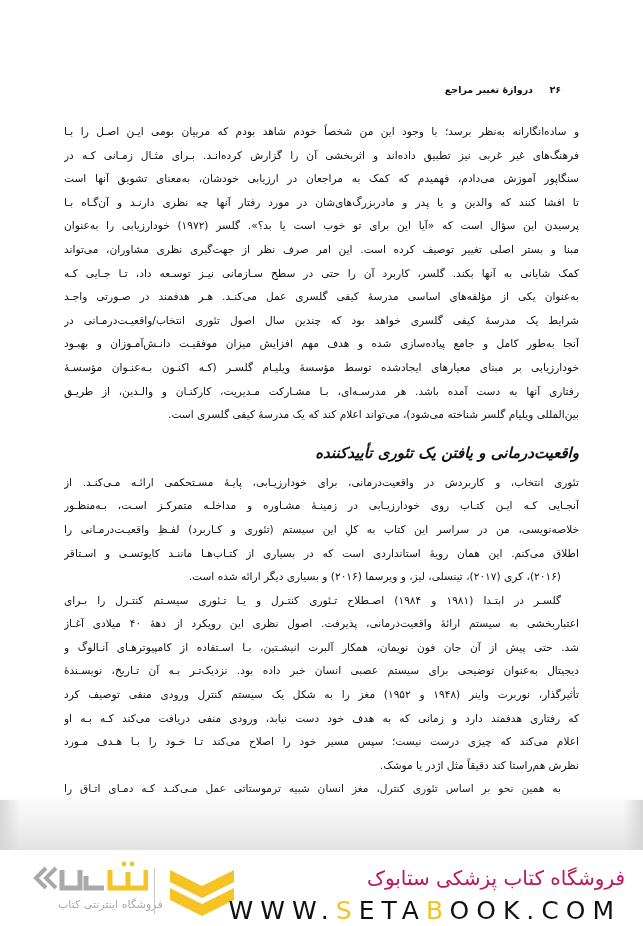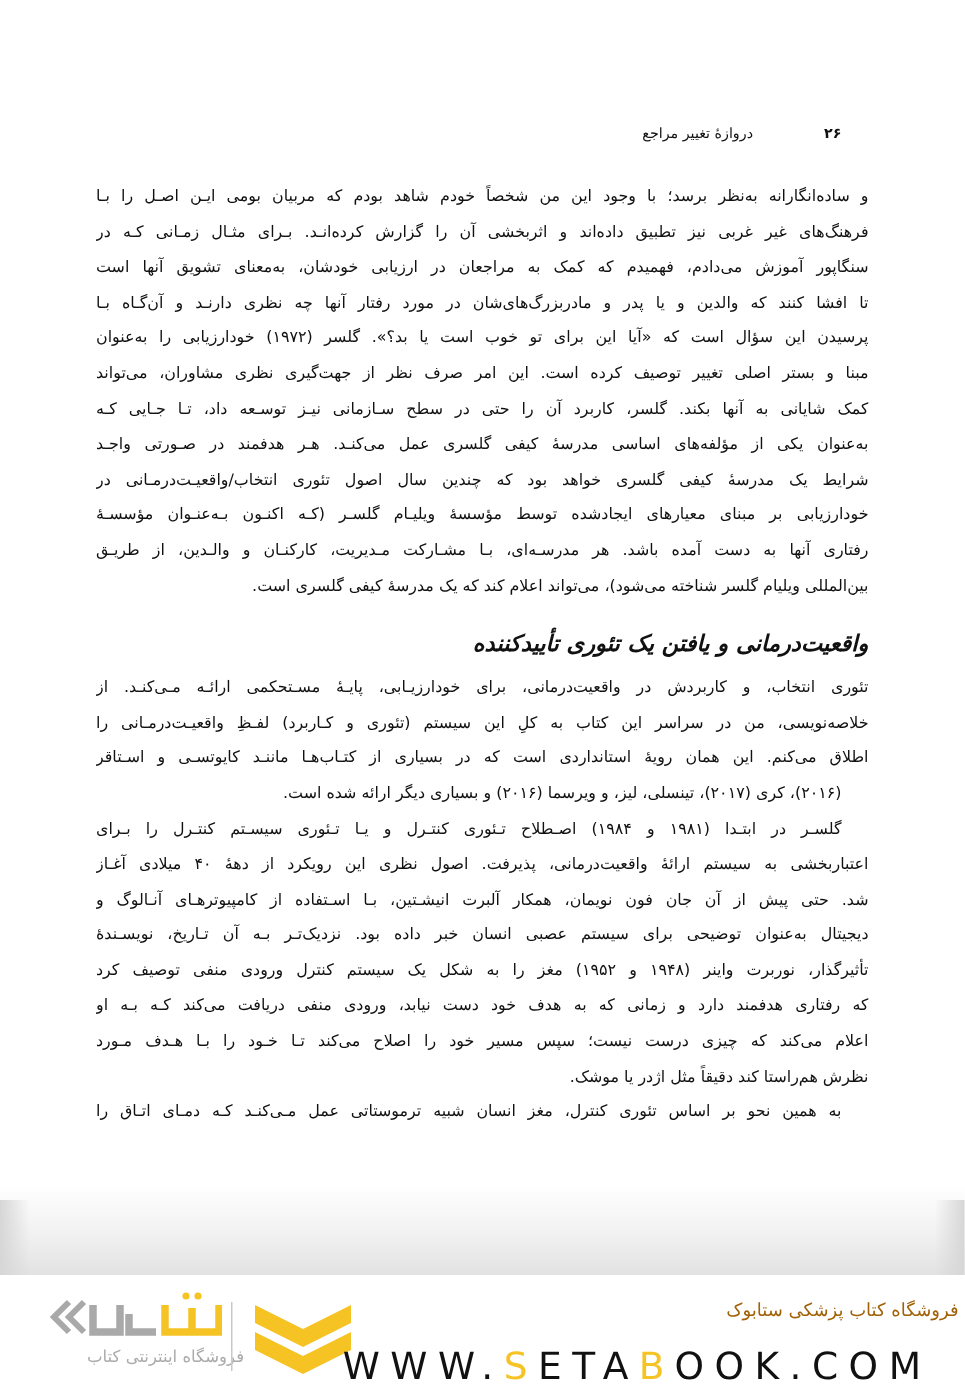--- a/index.html
+++ b/index.html
@@ -11,21 +11,21 @@
   }
   .page {
     position: absolute; left: 0; top: 0; width: 643px; height: 850px;
     background: #fff;
   }
   .running-head {
     position: absolute; top: 83px; right: 82px; left: 82px;
     direction: rtl; font-size: 9.5px; height: 14px; line-height: 14px;
   }
   .running-head .pnum { position: absolute; right: 0; top: 0; font-weight: bold; }
-  .running-head .rtitle { position: absolute; right: 59px; top: 0; }
+  .running-head .rtitle { position: absolute; right: 28px; top: 0; font-weight: bold; }
   .body {
     position: absolute; top: 120px; right: 64px; width: 515px;
     direction: rtl; text-align: justify; text-align-last: right;
     font-size: 10.6px; line-height: 23.6px;
   }
   .line { white-space: nowrap; overflow: hidden; height: 23.6px; text-align: justify; text-align-last: justify; }
   .line.last { text-align-last: right; }
   .line.indent { padding-right: 18px; }
   .heading {
     direction: rtl; text-align: right;
@@ -38,22 +38,22 @@
   }
   .fade-side-l, .fade-side-r {
     position: absolute; top: 800px; width: 20px; height: 50px;
   }
   .fade-side-l { left: 0; background: linear-gradient(to right, #d6d6d6, rgba(230,230,230,0)); }
   .fade-side-r { right: 0; background: linear-gradient(to left, #d6d6d6, rgba(230,230,230,0)); }
   .footer {
     position: absolute; left: 0; top: 850px; width: 643px; height: 76px; background: #fff;
   }
   .store-name {
-    position: absolute; right: 4px; top: 16px; direction: rtl;
-    font-size: 12px; color: #a16207;
+    position: absolute; right: 18px; top: 16px; direction: rtl;
+    font-size: 20px; color: #be185d;
   }
   .store-url {
     position: absolute; right: 22px; top: 46px;
     font-family: "DejaVu Sans", sans-serif; font-size: 25px; letter-spacing: 7px; color: #111;
   }
   .store-url .hl { color: #f6c324; }
   .logo-area { position: absolute; left: 22px; top: 10px; width: 230px; height: 60px; }
   .logo-chevrons { position: absolute; left: 144px; top: 4px; }
   .logo-divider { position: absolute; left: 132px; top: 8px; width: 1px; height: 46px; background: #c9c9c9; }
   .logo-word {
@@ -77,29 +77,31 @@
     <div>
       <div class="line">و ساده‌انگارانه به‌نظر برسد؛ با وجود این من شخصاً خودم شاهد بودم که مربیان بومی ایـن اصـل را بـا</div>
       <div class="line">فرهنگ‌های غیر غربی نیز تطبیق داده‌اند و اثربخشی آن را گزارش کرده‌انـد. بـرای مثـال زمـانی کـه در</div>
       <div class="line">سنگاپور آموزش می‌دادم، فهمیدم که کمک به مراجعان در ارزیابی خودشان، به‌معنای تشویق آنها است</div>
       <div class="line">تا افشا کنند که والدین و یا پدر و مادربزرگ‌های‌شان در مورد رفتار آنها چه نظری دارنـد و آن‌گـاه بـا</div>
       <div class="line">پرسیدن این سؤال است که «آیا این برای تو خوب است یا بد؟». گلسر (۱۹۷۲) خودارزیابی را به‌عنوان</div>
       <div class="line">مبنا و بستر اصلی تغییر توصیف کرده است. این امر صرف نظر از جهت‌گیری نظری مشاوران، می‌تواند</div>
       <div class="line">کمک شایانی به آنها بکند. گلسر، کاربرد آن را حتی در سطح سـازمانی نیـز توسـعه داد، تـا جـایی کـه</div>
       <div class="line">به‌عنوان یکی از مؤلفه‌های اساسی مدرسهٔ کیفی گلسری عمل می‌کنـد. هـر هدفمند در صـورتی واجـد</div>
       <div class="line">شرایط یک مدرسهٔ کیفی گلسری خواهد بود که چندین سال اصول تئوری انتخاب/واقعیـت‌درمـانی در</div>
+      <div class="line">آنجا به‌طور کامل و جامع پیاده‌سازی شده و هدف مهم افزایش میزان موفقیـت دانـش‌آمـوزان و بهبـود</div>
       <div class="line">خودارزیابی بر مبنای معیارهای ایجادشده توسط مؤسسهٔ ویلیـام گلسـر (کـه اکنـون بـه‌عنـوان مؤسسـهٔ</div>
       <div class="line">رفتاری آنها به دست آمده باشد. هر مدرسـه‌ای، بـا مشـارکت مـدیریت، کارکنـان و والـدین، از طریـق</div>
       <div class="line last">بین‌المللی ویلیام گلسر شناخته می‌شود)، می‌تواند اعلام کند که یک مدرسهٔ کیفی گلسری است.</div>
     </div>
 
     <div class="heading">واقعیت‌درمانی و یافتن یک تئوری تأییدکننده</div>
 
     <div>
       <div class="line">تئوری انتخاب، و کاربردش در واقعیت‌درمانی، برای خودارزیـابی، پایـهٔ مسـتحکمی ارائـه مـی‌کنـد. از</div>
+      <div class="line">آنجـایی کـه ایـن کتـاب روی خودارزیـابی در زمینـهٔ مشـاوره و مداخلـه متمرکـز اسـت، بـه‌منظـور</div>
       <div class="line">خلاصه‌نویسی، من در سراسر این کتاب به کلِ این سیستم (تئوری و کـاربرد) لفـظِ واقعیـت‌درمـانی را</div>
       <div class="line">اطلاق می‌کنم. این همان رویهٔ استانداردی است که در بسیاری از کتـاب‌هـا ماننـد کایوتسـی و اسـتاقر</div>
       <div class="line last indent">(۲۰۱۶)، کری (۲۰۱۷)، تینسلی، لیز، و ویرسما (۲۰۱۶) و بسیاری دیگر ارائه شده است.</div>
     </div>
 
     <div>
       <div class="line indent">گلسـر در ابتـدا (۱۹۸۱ و ۱۹۸۴) اصـطلاح تـئوری کنتـرل و یـا تـئوری سیسـتم کنتـرل را بـرای</div>
       <div class="line">اعتباربخشی به سیستم ارائهٔ واقعیت‌درمانی، پذیرفت. اصول نظری این رویکرد از دههٔ ۴۰ میلادی آغـاز</div>
       <div class="line">شد. حتی پیش از آن جان فون نویمان، همکار آلبرت انیشـتین، بـا اسـتفاده از کامپیوترهـای آنـالوگ و</div>
       <div class="line">دیجیتال به‌عنوان توضیحی برای سیستم عصبی انسان خبر داده بود. نزدیک‌تـر بـه آن تـاریخ، نویسـندهٔ</div>

